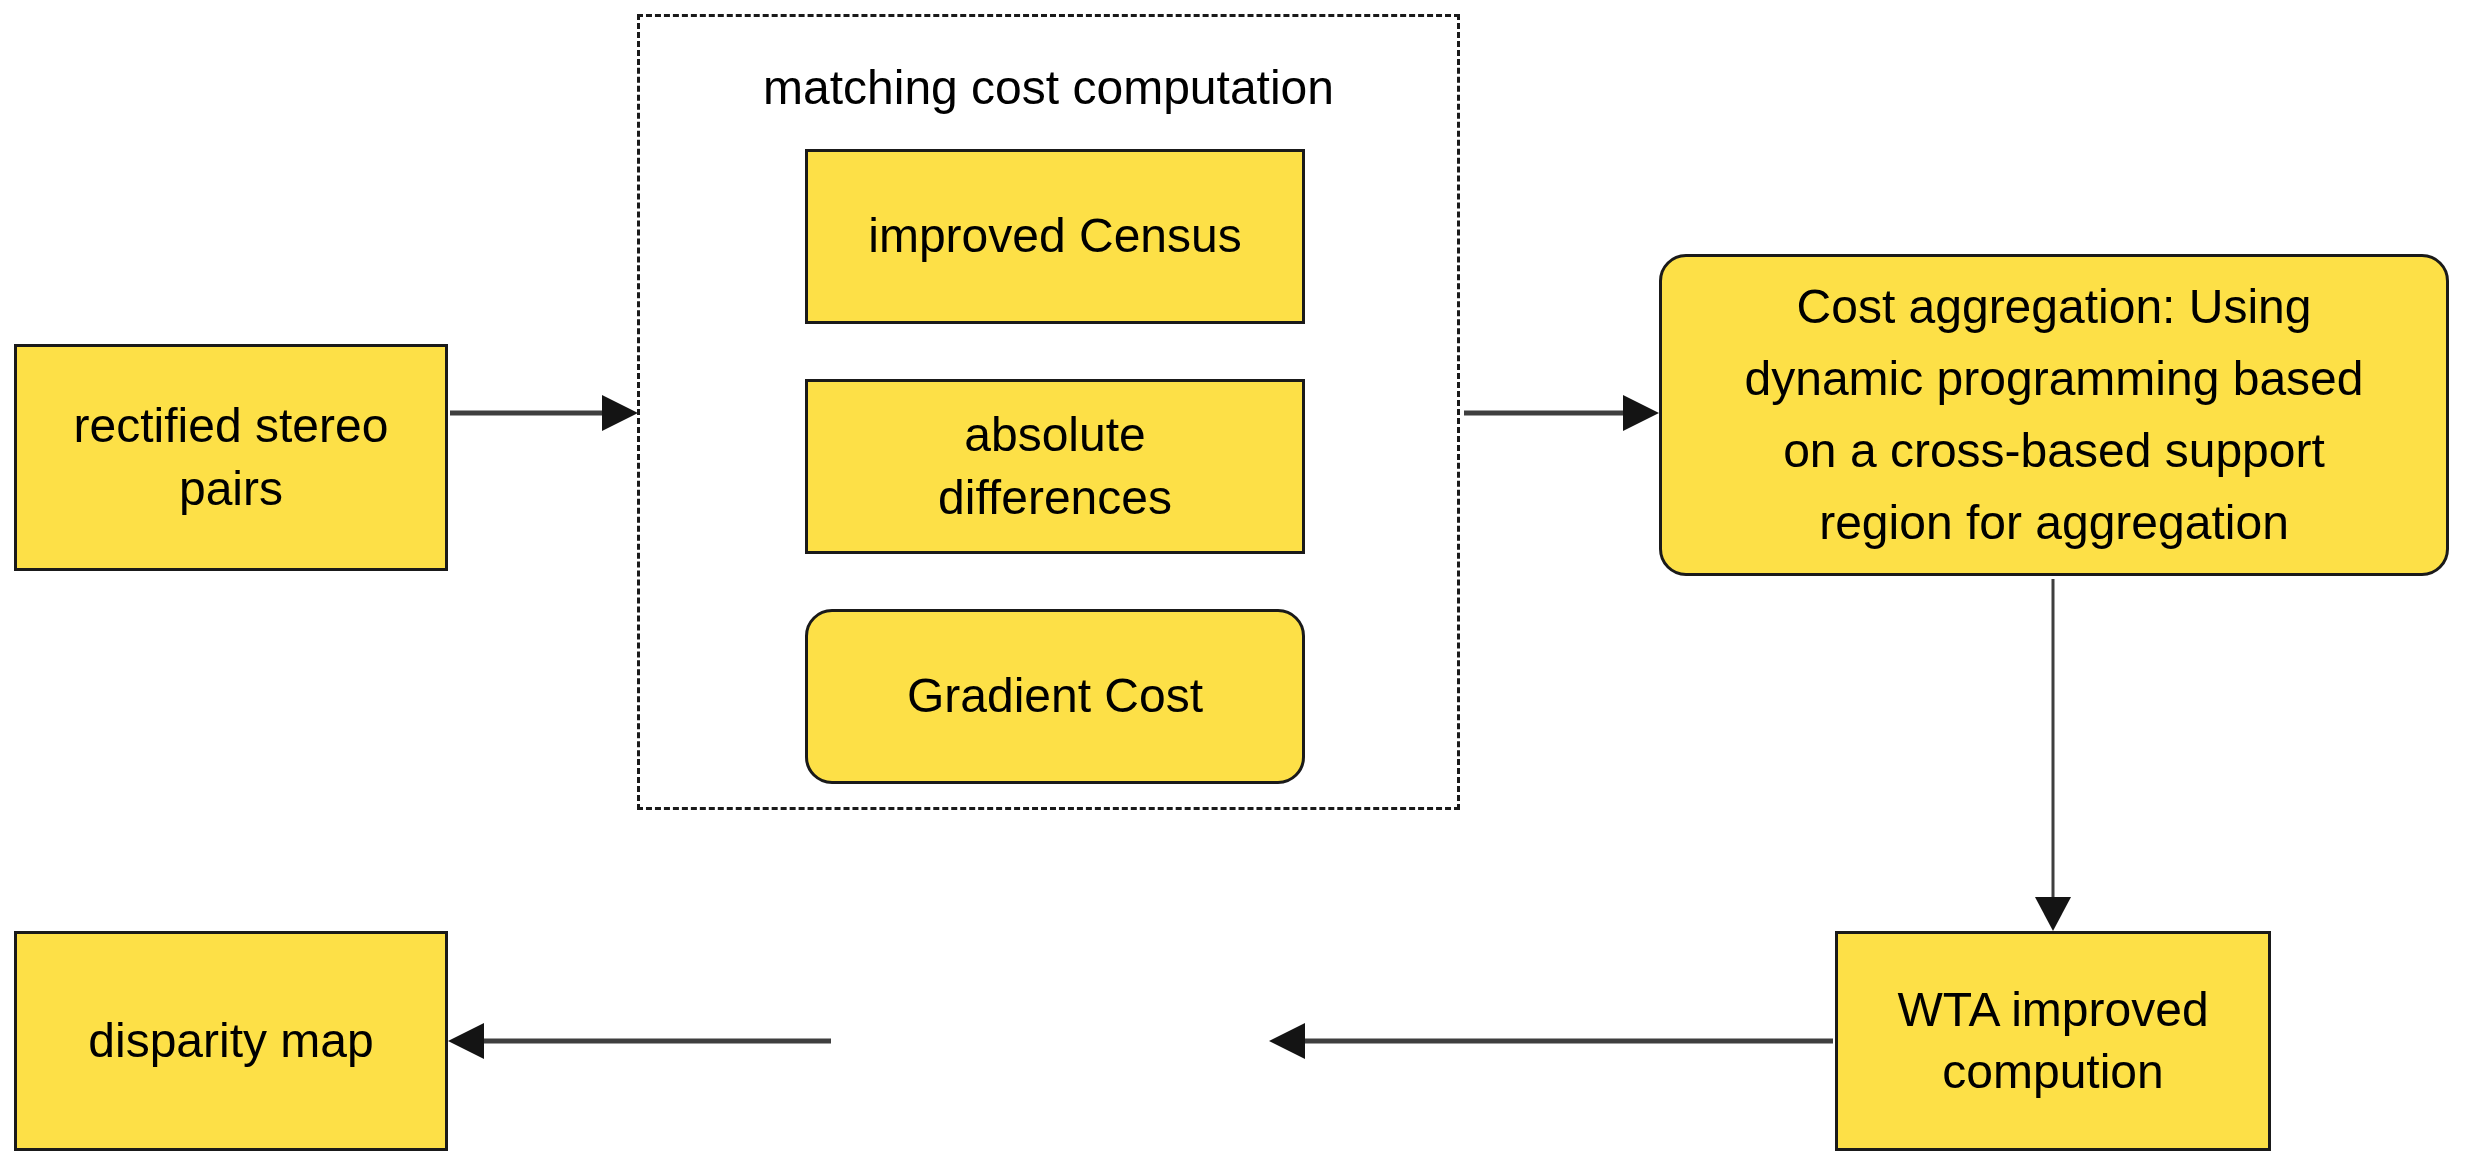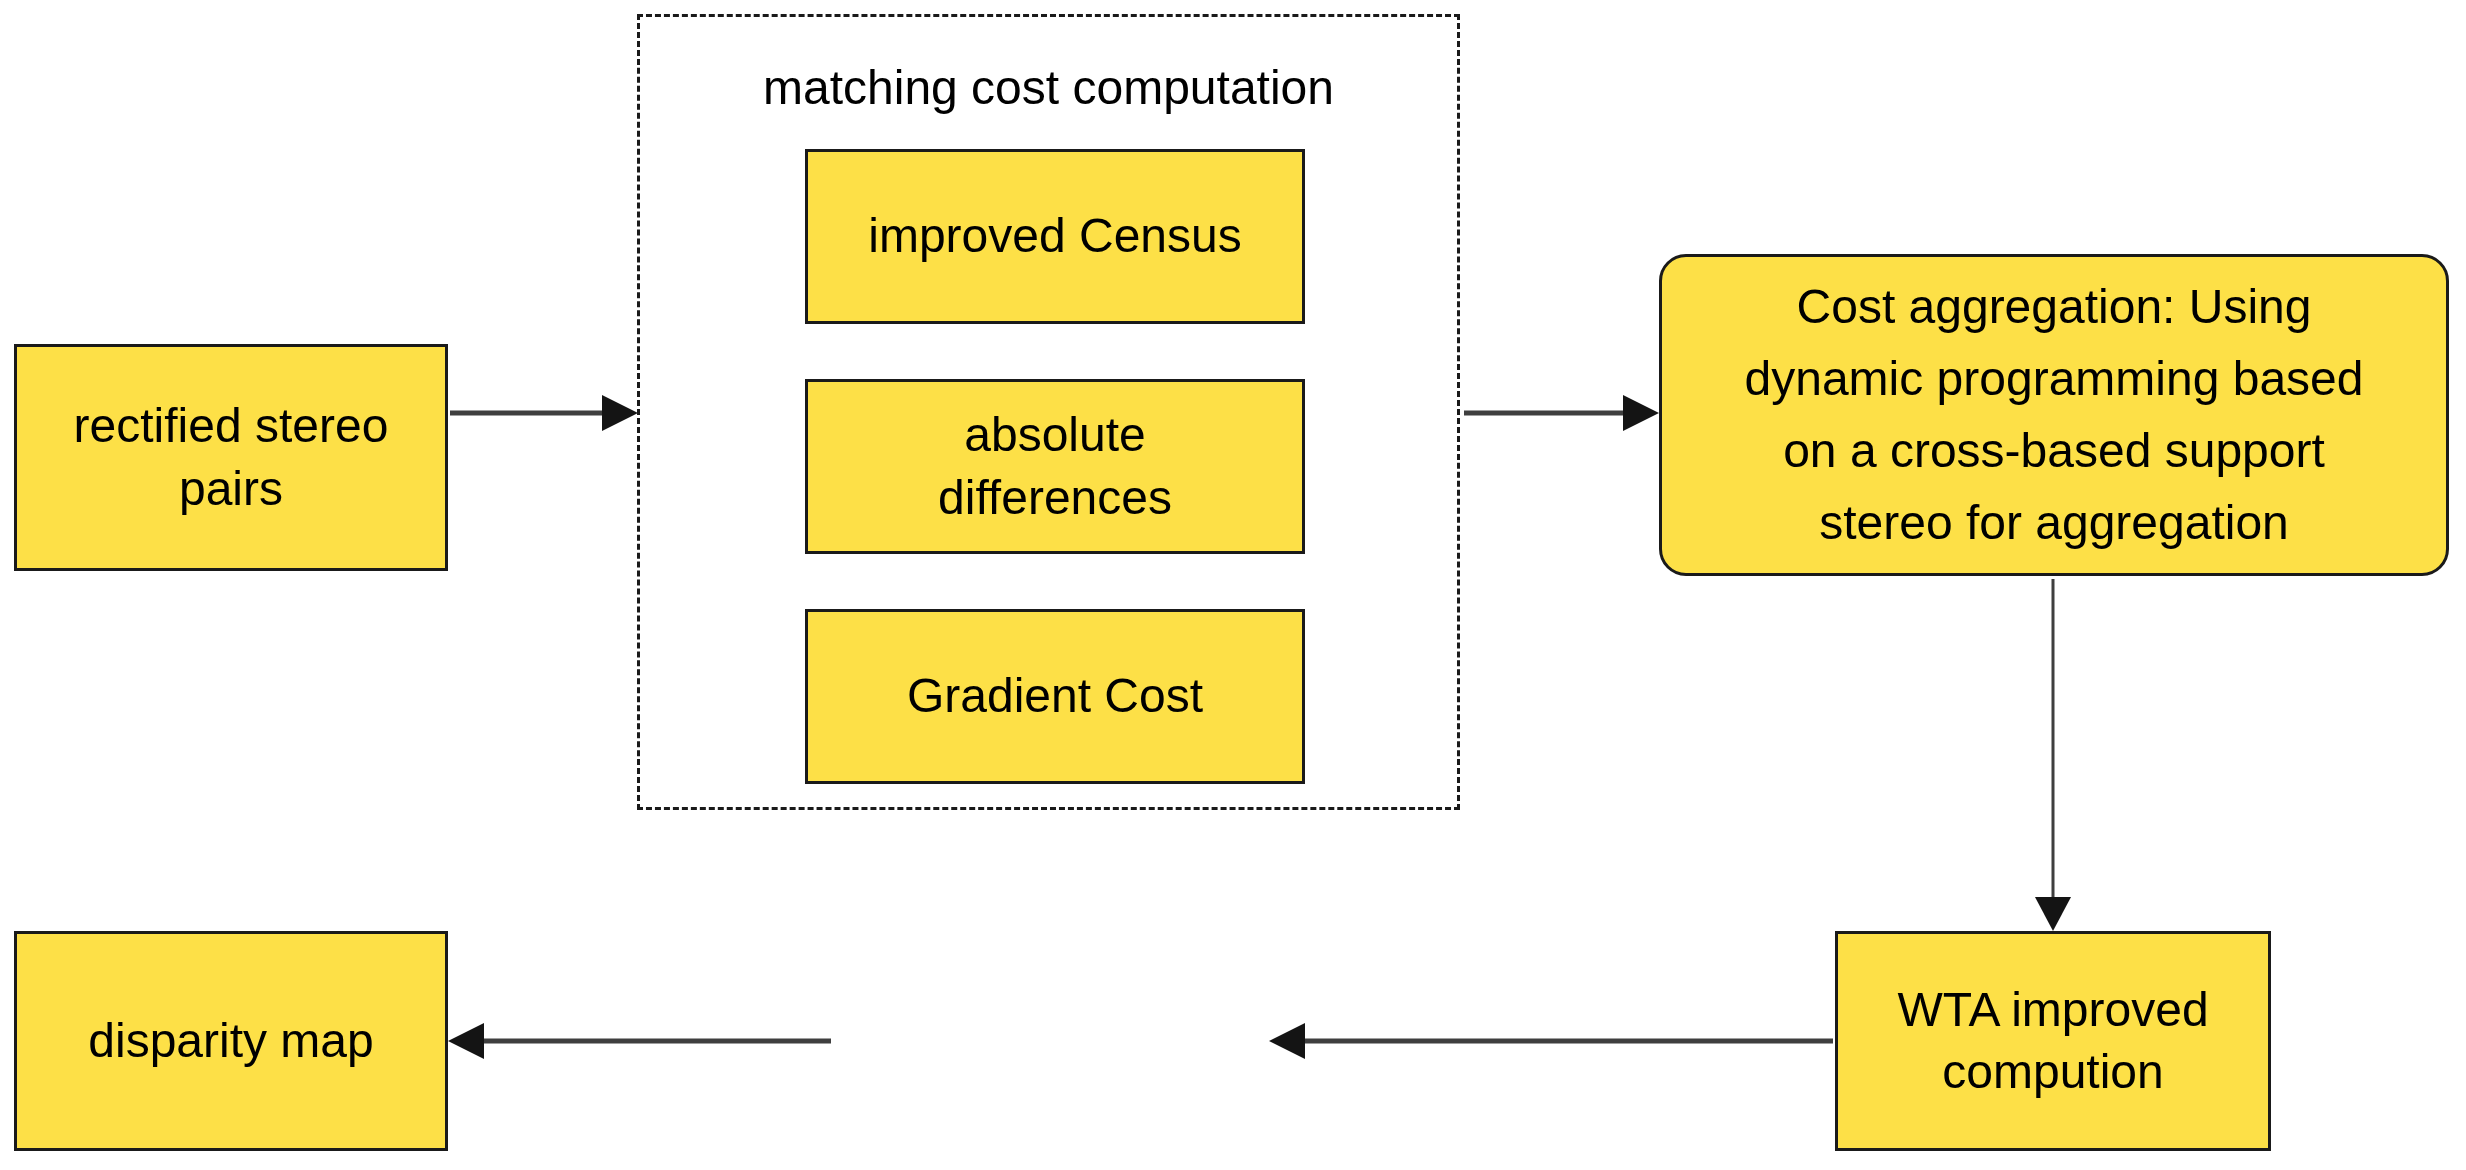--- a/index.html
+++ b/index.html
@@ -97,33 +97,33 @@
       </div>
     </div>
 
     <div class="node" style="left:165px; top:362px; width:500px; height:175px;">
       <div class="label">
         <span>absolute</span>
         <span>differences</span>
       </div>
     </div>
 
-    <div class="node" style="left:165px; top:592px; width:500px; height:175px;">
+    <div class="node" style="left:165px; top:592px; width:500px; height:175px;border-radius:27px;">
       <div class="label">
         <span>Gradient Cost</span>
       </div>
     </div>
   </div>
 
   <div class="node" style="left:1659px; top:254px; width:790px; height:322px;border-radius:27px;">
     <div class="label roomy">
       <span>Cost aggregation: Using</span>
       <span>dynamic programming based</span>
       <span>on a cross-based support</span>
-      <span>stereo for aggregation</span>
+      <span>region for aggregation</span>
     </div>
   </div>
 
   <div class="node" style="left:1835px; top:931px; width:436px; height:220px;">
     <div class="label">
       <span>WTA improved</span>
       <span>compution</span>
     </div>
   </div>
 

